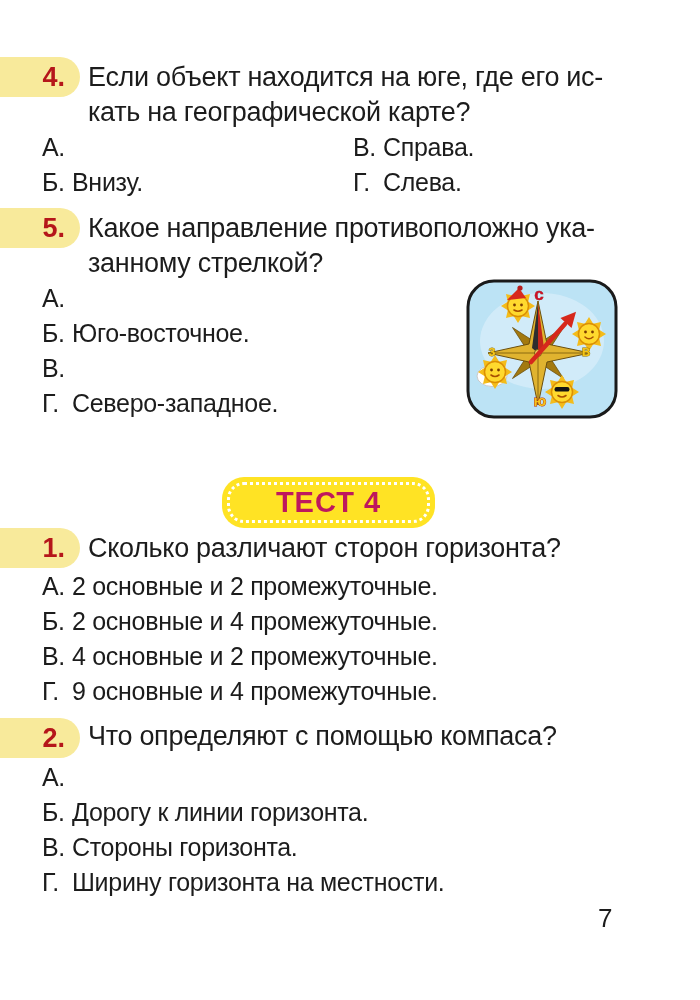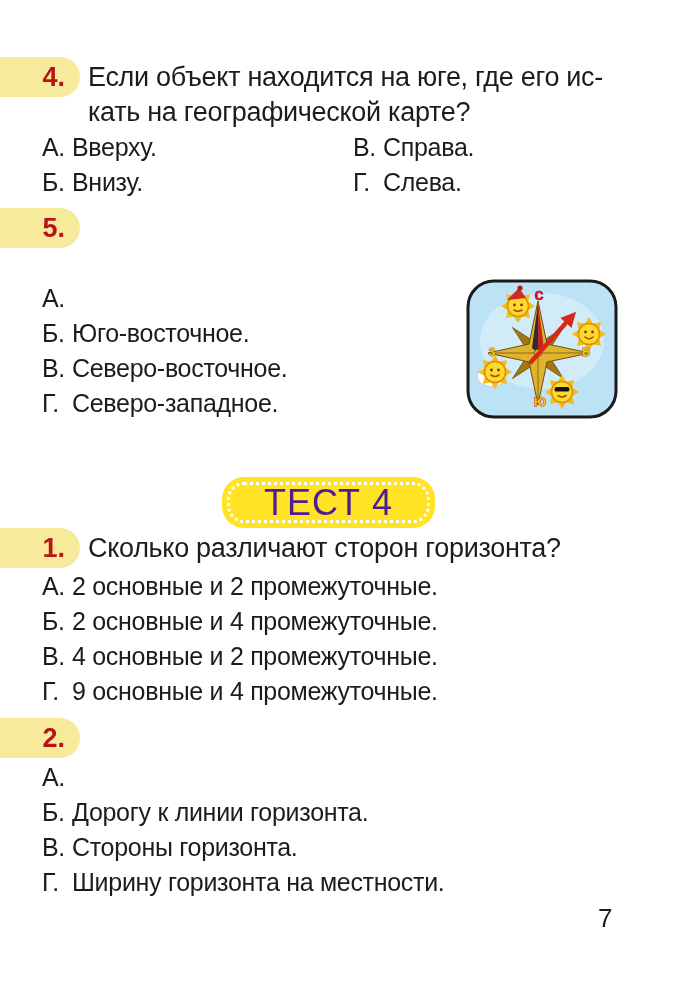--- a/index.html
+++ b/index.html
@@ -37,21 +37,21 @@
     position:absolute; left:222px; top:477px; width:213px; height:51px;
     background:#FFE324; border-radius:22px;
   }
   .badge-inner {
     position:absolute; left:5px; top:5px; right:5px; bottom:5px;
     border:3px dotted #ffffff; border-radius:17px;
   }
   .badge-label {
     position:absolute; left:0; top:0; width:100%; height:100%;
     display:flex; align-items:center; justify-content:center;
-    font-size:36px; font-weight:normal; letter-spacing:1px; color:#4c1d95;
+    font-size:29px; font-weight:bold; letter-spacing:1px; color:#be185d;
   }
   
   .compass { position:absolute; left:466px; top:279px; width:152px; height:140px; }
   .rays { fill:#F4BC1A; }
   .sun-body { fill:#FFD92E; stroke:#DB8F04; stroke-width:1.5; }
   .eye { fill:#7A3B00; }
   .smile { fill:none; stroke:#A85000; stroke-width:1.6; stroke-linecap:round; }
   .cletter { font-family:"Liberation Sans","DejaVu Sans",sans-serif; font-weight:bold; }
   
   .pagenum { position:absolute; top:903px; left:598px; font-size:26px; color:#1c1c1c; }
@@ -62,50 +62,50 @@
 <div class="page">
 
   <div class="pill" style="top:57px">
     <span class="qnum">4.</span>
   </div>
   <div class="qtext" style="top:60px">Если объект находится на юге, где его ис-
 кать на географической карте?</div>
   <div class="opts opts-grid" style="top:130px; width:600px">
     <div class="opt">
       <span class="letter">А.</span>
-      <span>Вверху.</span>
     </div>
     <div class="opt">
       <span class="letter">Б.</span>
       <span>Внизу.</span>
     </div>
     <div class="opt">
       <span class="letter">В.</span>
       <span>Справа.</span>
     </div>
     <div class="opt">
       <span class="letter">Г.</span>
       <span>Слева.</span>
     </div>
   </div>
 
   <div class="pill" style="top:208px">
     <span class="qnum">5.</span>
   </div>
+  <div class="qtext" style="top:211px">Какое направление противоположно ука-
+занному стрелкой?</div>
   <div class="opts" style="top:281px">
     <div class="opt">
       <span class="letter">А.</span>
     </div>
     <div class="opt">
       <span class="letter">Б.</span>
       <span>Юго-восточное.</span>
     </div>
     <div class="opt">
       <span class="letter">В.</span>
-      <span>Северо-восточное.</span>
     </div>
     <div class="opt">
       <span class="letter">Г.</span>
       <span>Северо-западное.</span>
     </div>
   </div>
 
   <svg class="compass" viewBox="0 0 152 140">
     <rect x="2" y="2" width="148" height="136" rx="26" fill="#BCE3F5" stroke="#1a1a1a" stroke-width="3"></rect>
     <ellipse cx="76" cy="62" rx="62" ry="48" fill="#D8EEF9" opacity="0.75"></ellipse>
@@ -188,20 +188,21 @@
     </div>
     <div class="opt">
       <span class="letter">Г.</span>
       <span>9 основные и 4 промежуточные.</span>
     </div>
   </div>
 
   <div class="pill" style="top:718px">
     <span class="qnum">2.</span>
   </div>
+  <div class="qtext" style="top:719px">Что определяют с помощью компаса?</div>
   <div class="opts" style="top:760px">
     <div class="opt">
       <span class="letter">А.</span>
     </div>
     <div class="opt">
       <span class="letter">Б.</span>
       <span>Дорогу к линии горизонта.</span>
     </div>
     <div class="opt">
       <span class="letter">В.</span>

